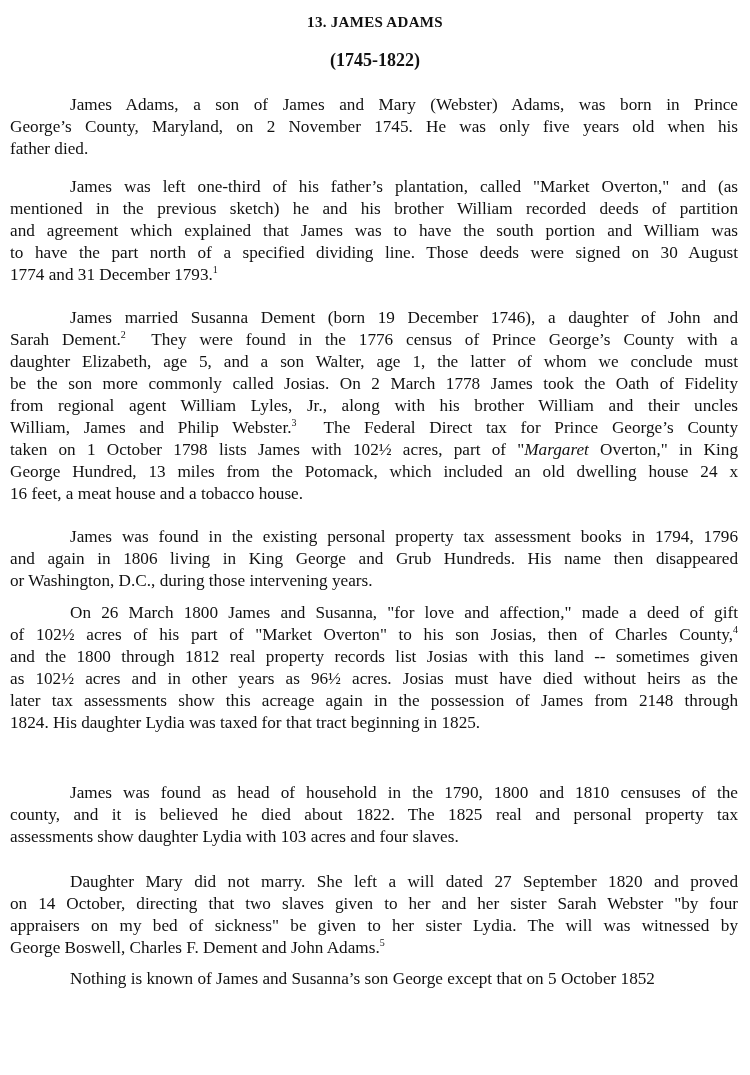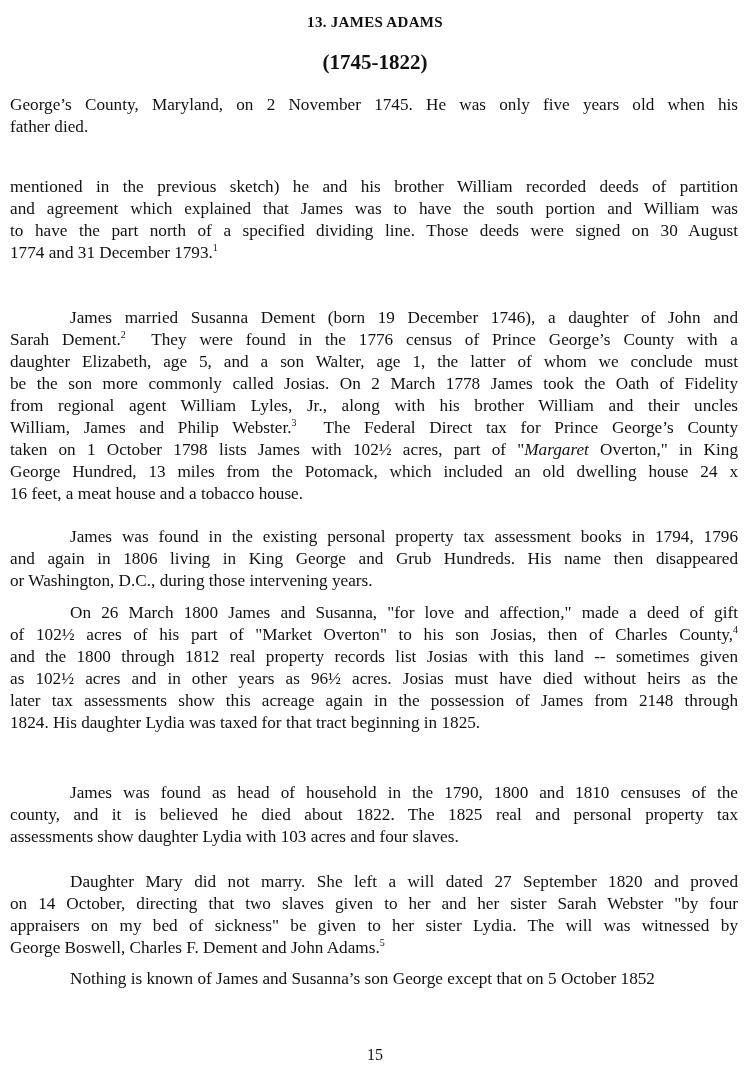--- a/index.html
+++ b/index.html
@@ -27,21 +27,21 @@
       text-align: center;
       font-size: 15px;
       font-weight: bold;
       letter-spacing: 0.3px;
     }
     .dates {
       position: absolute;
       top: 50px;
       left: 0; right: 0;
       text-align: center;
-      font-size: 21px;
+      font-size: 18px;
       font-weight: bold;
     }
     .para {
       position: absolute;
       left: 10px;
       width: 728px;
       font-size: 17.2px;
       line-height: 22px;
     }
     .line {
@@ -72,25 +72,27 @@
   </style>
 </head>
 <body>
 
 <div class="page">
 
   <div class="title">13. JAMES ADAMS</div>
   <div class="dates">(1745-1822)</div>
 
   <div class="para" style="top:94px;">
+    <span class="line first">James Adams, a son of James and Mary (Webster) Adams, was born in Prince</span>
     <span class="line">George’s County, Maryland, on 2 November 1745.  He was only five years old when his</span>
     <span class="line last">father died.</span>
   </div>
 
   <div class="para" style="top:176px;">
+    <span class="line first">James was left one-third of his father’s plantation, called "Market Overton," and (as</span>
     <span class="line">mentioned in the previous sketch) he and his brother William recorded deeds of partition</span>
     <span class="line">and agreement which explained that James was to have the south portion and William was</span>
     <span class="line">to have the part north of a specified dividing line.  Those deeds were signed on 30 August</span>
     <span class="line last"><span>1774 and 31 December 1793.</span><sup>1</sup></span>
   </div>
 
   <div class="para" style="top:307px;">
     <span class="line first">James married Susanna Dement (born 19 December 1746), a daughter of John and</span>
     <span class="line"><span>Sarah Dement.</span><sup>2</sup><span style="white-space:pre;">  They were found in the 1776 census of Prince George’s County with a</span></span>
     <span class="line">daughter Elizabeth, age 5, and a son Walter, age 1, the latter of whom we conclude must</span>
@@ -127,14 +129,13 @@
     <span class="line first">Daughter Mary did not marry.  She left a will dated 27 September 1820 and proved</span>
     <span class="line">on 14 October, directing that two slaves given to her and her sister Sarah Webster "by four</span>
     <span class="line">appraisers on my bed of sickness" be given to her sister Lydia.  The will was witnessed by</span>
     <span class="line last"><span>George Boswell, Charles F. Dement and John Adams.</span><sup>5</sup></span>
   </div>
 
   <div class="para" style="top:968px;">
     <span class="line first last">Nothing is known of James and Susanna’s son George except that on 5 October 1852</span>
   </div>
 
-  <div class="folio">15</div>
 </div>
 
 </body></html>

